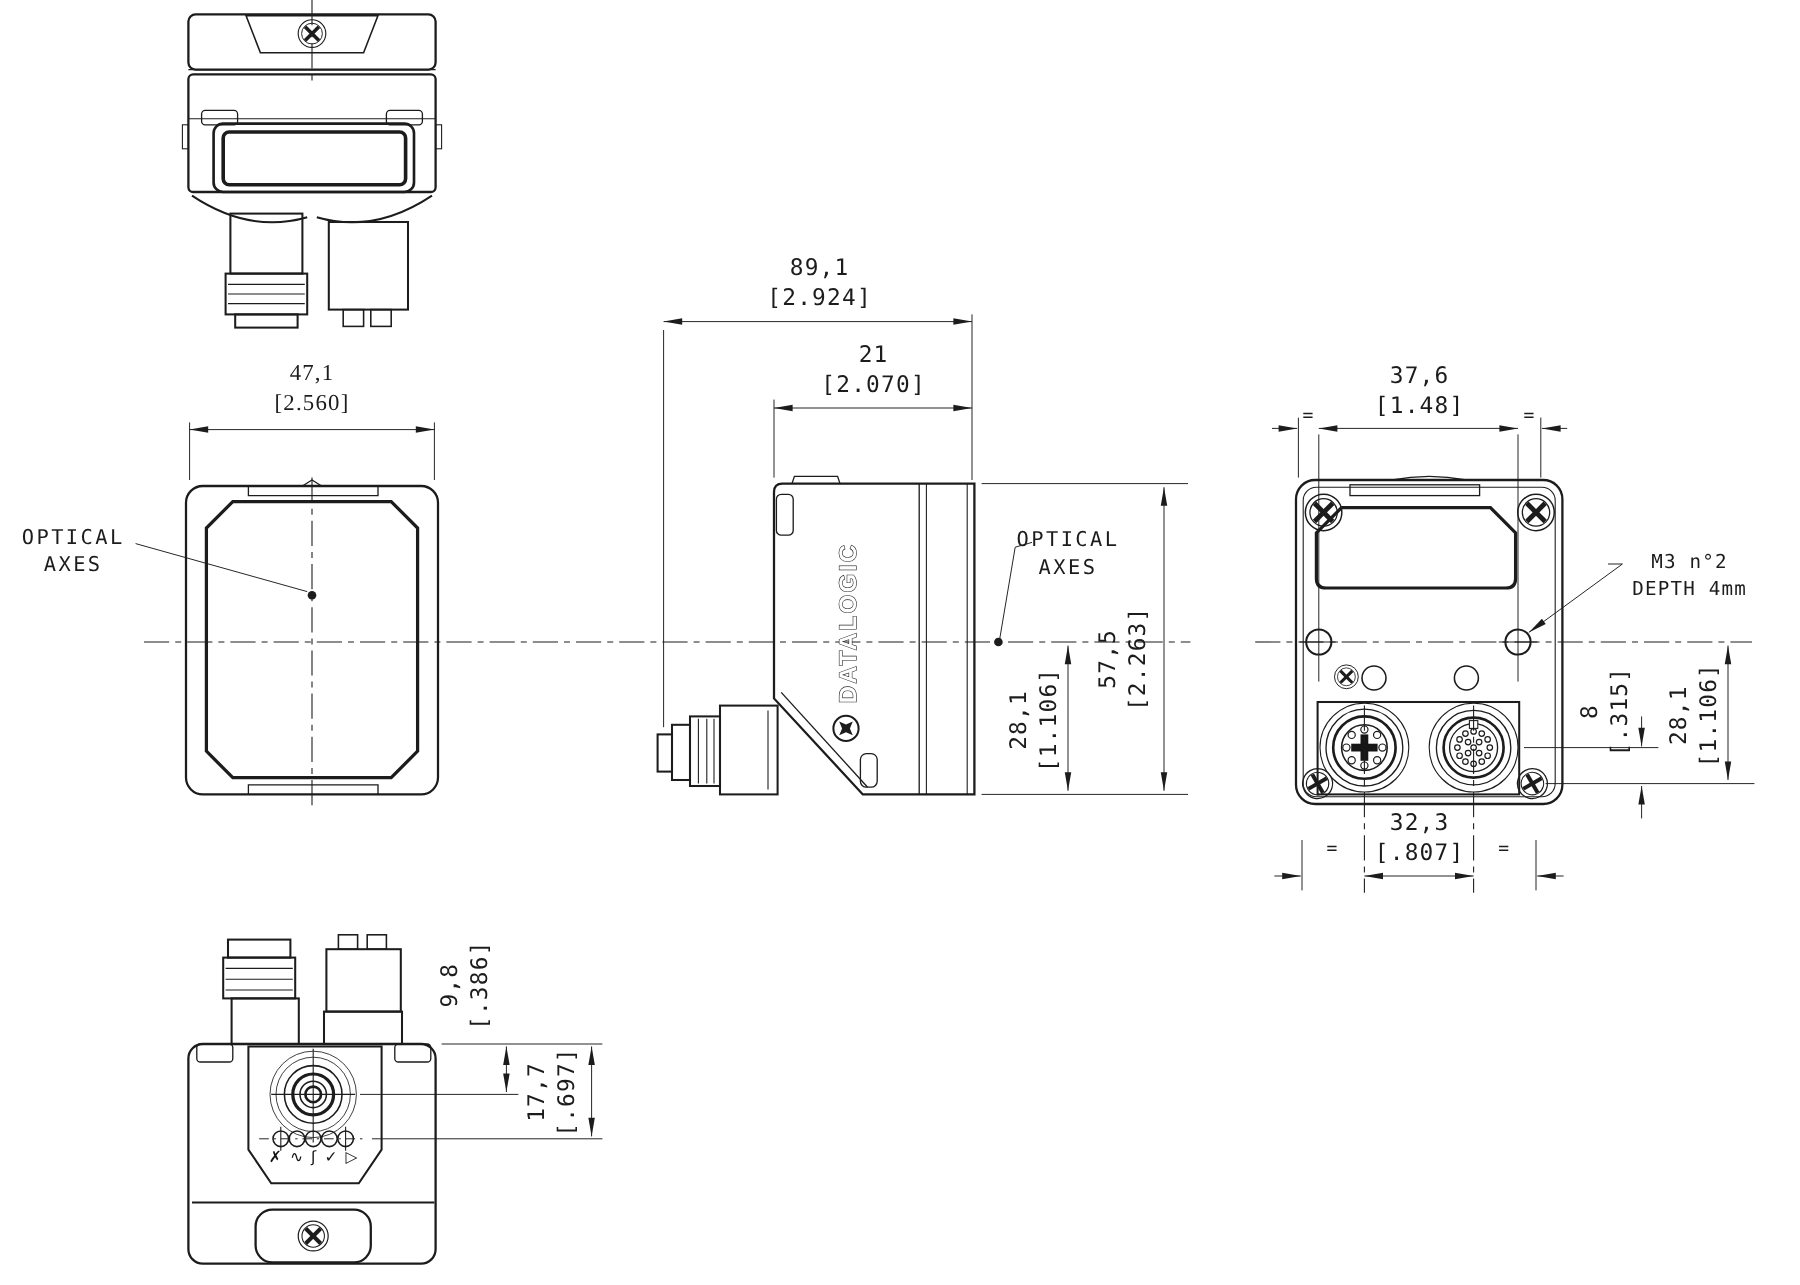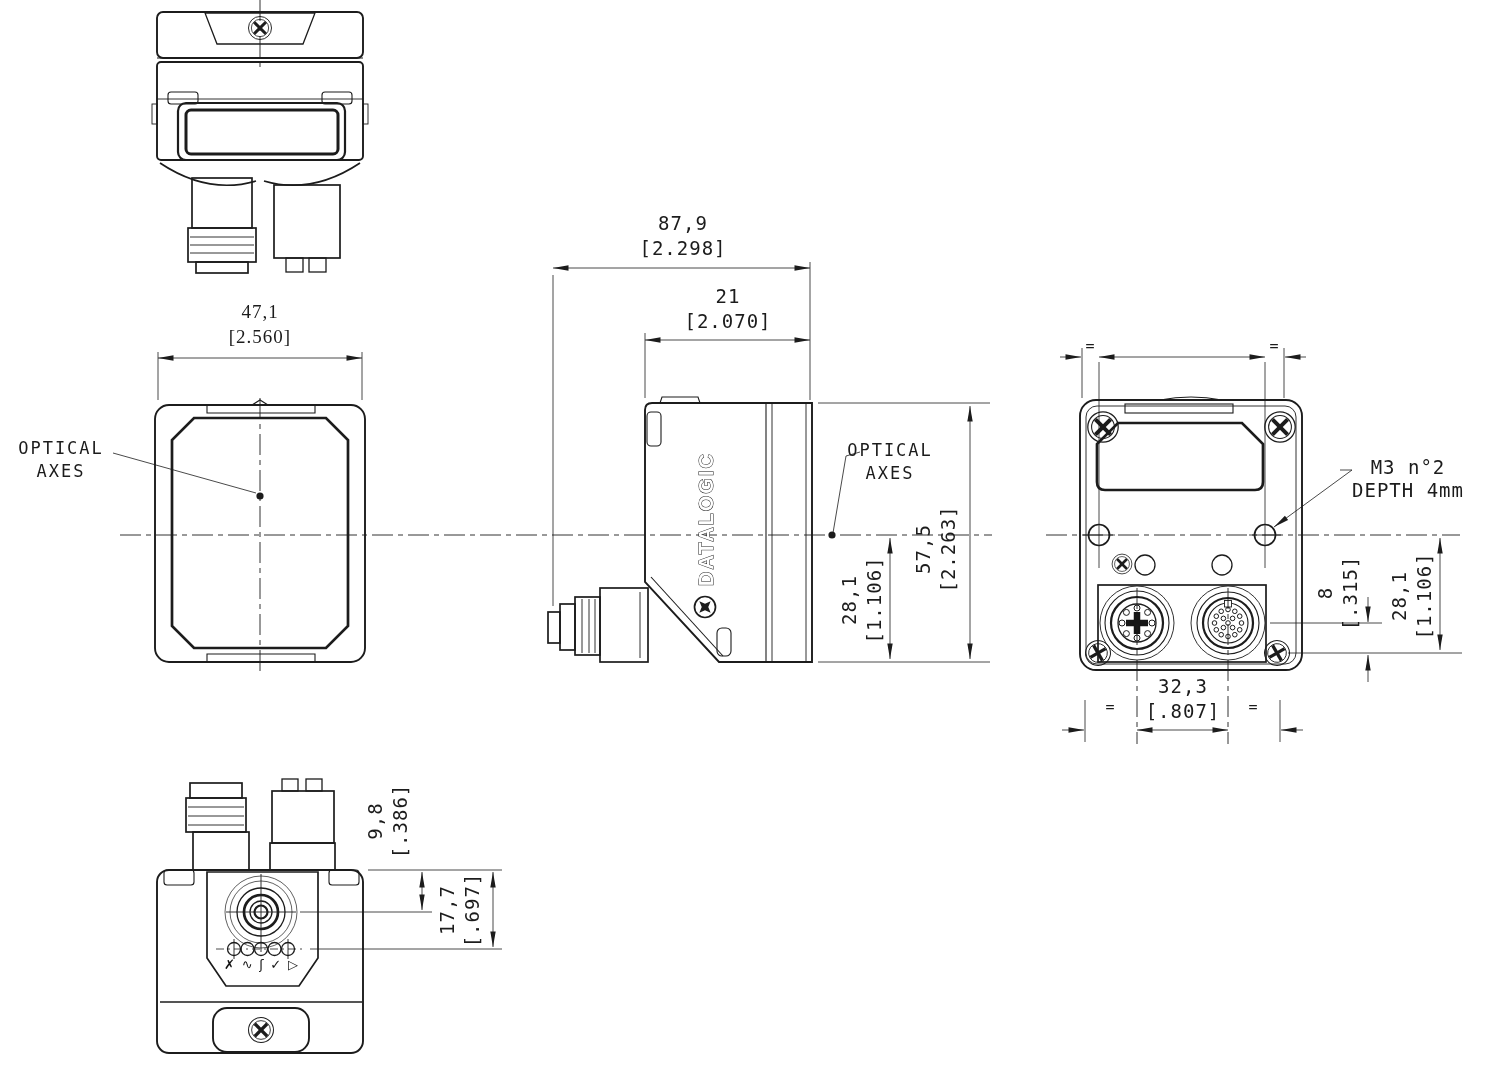--- a/index.html
+++ b/index.html
@@ -10,21 +10,21 @@
   .s06{stroke-width:.7}.s08{stroke-width:.9}.s1{stroke-width:1.1}.s12{stroke-width:1.3}
   .s16{stroke-width:1.7}.s18{stroke-width:1.9}.s22{stroke-width:2.2}.s26{stroke-width:2.7}.s3{stroke-width:3}
   .thin{stroke:#3c3c3c;stroke-width:.8}
   .cl{stroke:#2a2a2a;stroke-width:.9;stroke-dasharray:21 5 5 5}
   .txt{position:absolute;text-align:center;font-size:19px;line-height:25px;letter-spacing:1px;white-space:nowrap;}
   .txt span{display:block;}
   .rot{transform:rotate(-90deg);transform-origin:center center;width:140px;height:52px;line-height:25px;}
   .axes{position:absolute;font-family:"DejaVu Sans Mono",monospace;font-size:17px;
         line-height:23px;letter-spacing:2px;text-align:center;white-space:nowrap;}
   .axes span{display:block;}
-  .note{position:absolute;font-size:19px;line-height:23px;letter-spacing:1px;text-align:center;white-space:nowrap;}
+  .note{position:absolute;font-size:16px;line-height:23px;letter-spacing:1px;text-align:center;white-space:nowrap;}
   .note span{display:block;}
   .eq{position:absolute;font-size:15px;width:18px;text-align:center;}
   .icons{position:absolute;left:224px;top:957px;width:74px;display:flex;justify-content:space-between;
          font-size:13px;font-family:"DejaVu Sans",sans-serif;color:#111;}
 </style>
 </head>
 <body>
 
 <div id="canvas">
 
@@ -284,26 +284,30 @@
     <line x1="422" y1="872" x2="422" y2="910" class="thin" marker-start="url(#arrS)" marker-end="url(#arrE)"></line>
     <line x1="493" y1="872" x2="493" y2="947" class="thin" marker-start="url(#arrS)" marker-end="url(#arrE)"></line>
   </g>
 </svg>
 
 <div class="txt" style="left:190px;top:299px;width:140px;font-family:Liberation Serif, serif;">
   <span>47,1</span>
   <span>[2.560]</span>
 </div>
 <div class="txt" style="left:613px;top:211px;width:140px;">
-  <span>87,9</span>
-  <span>[2.298]</span>
+  <span>89,1</span>
+  <span>[2.924]</span>
 </div>
 <div class="txt" style="left:658px;top:284px;width:140px;">
   <span>21</span>
   <span>[2.070]</span>
+</div>
+<div class="txt" style="left:1113px;top:301px;width:140px;">
+  <span>37,6</span>
+  <span>[1.48]</span>
 </div>
 <div class="txt" style="left:1113px;top:674px;width:140px;">
   <span>32,3</span>
   <span>[.807]</span>
 </div>
 <div class="txt rot" style="left:867px;top:523px;">
   <span>57,5</span>
   <span>[2.263]</span>
 </div>
 <div class="txt rot" style="left:793px;top:574px;">

